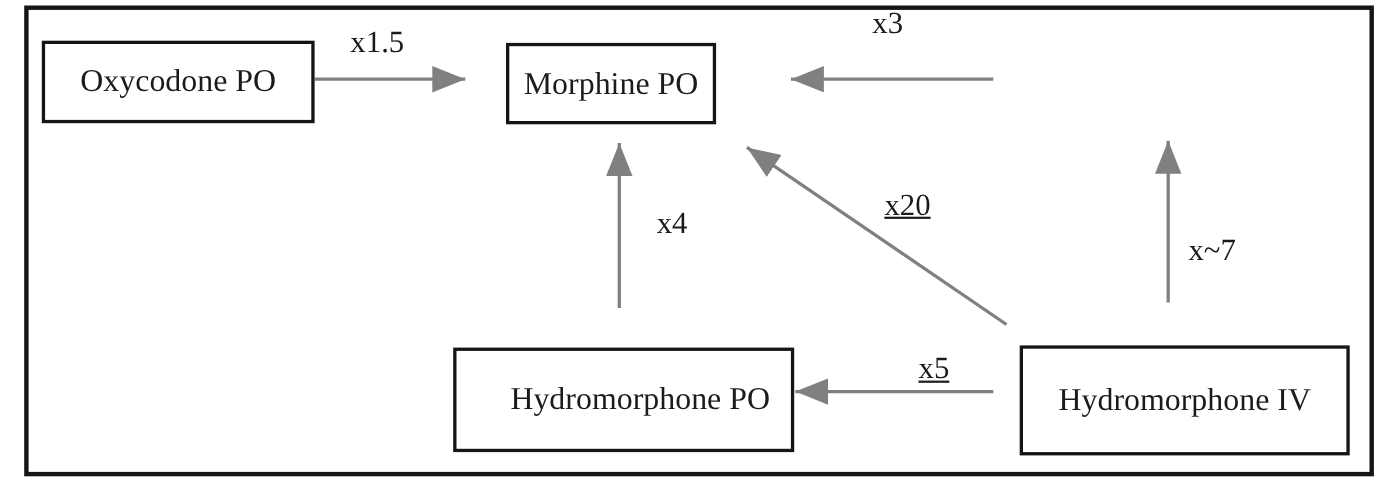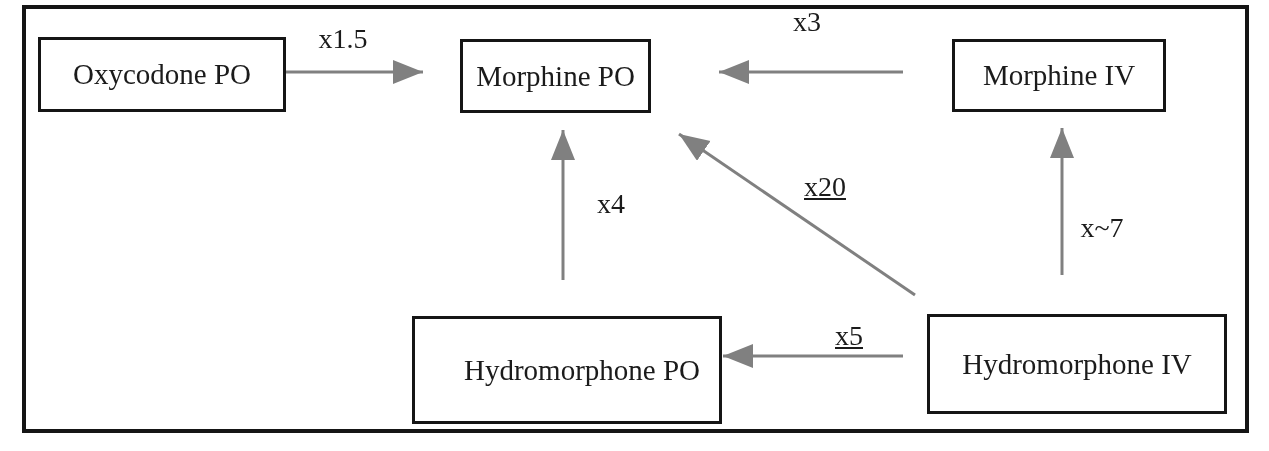--- a/index.html
+++ b/index.html
@@ -46,21 +46,21 @@
     position: absolute;
     transform: translate(-50%, -50%);
     font-size: 28px;
     line-height: 1;
     white-space: nowrap;
   }
   
   .n-oxy-po   { left: 38px;  top: 37px;  width: 248px; height: 75px; }
   .n-mor-po   { left: 460px; top: 39px;  width: 191px; height: 74px; }
   .n-mor-iv   { left: 952px; top: 39px;  width: 214px; height: 73px; }
-  .n-hm-po    { left: 412px; top: 316px; width: 310px; height: 108px; padding-left: 30px; }
+  .n-hm-po    { left: 412px; top: 316px; width: 310px; height: 95px; padding-left: 30px; }
   .n-hm-iv    { left: 927px; top: 314px; width: 300px; height: 100px; }
   
   .l-x15 { left: 343px;  top: 39px;  }
   .l-x3  { left: 807px;  top: 22px;  }
   .l-x4  { left: 611px;  top: 204px; }
   .l-x20 { left: 825px;  top: 187px; text-decoration: underline; }
   .l-x6  { left: 1102px; top: 228px; }
   .l-x5  { left: 849px;  top: 336px; text-decoration: underline; }
 </style>
 </head>
@@ -85,23 +85,20 @@
   </svg>
 
   <div class="node n-oxy-po">
     <span>Oxycodone PO</span>
   </div>
 
   <div class="node n-mor-po">
     <span>Morphine PO</span>
   </div>
 
-  <div class="node n-mor-iv">
-    <span>Morphine IV</span>
-  </div>
 
   <div class="node n-hm-po">
     <span>Hydromorphone PO</span>
   </div>
 
   <div class="node n-hm-iv">
     <span>Hydromorphone IV</span>
   </div>
 
   <span class="edge-label l-x15">x1.5</span>

